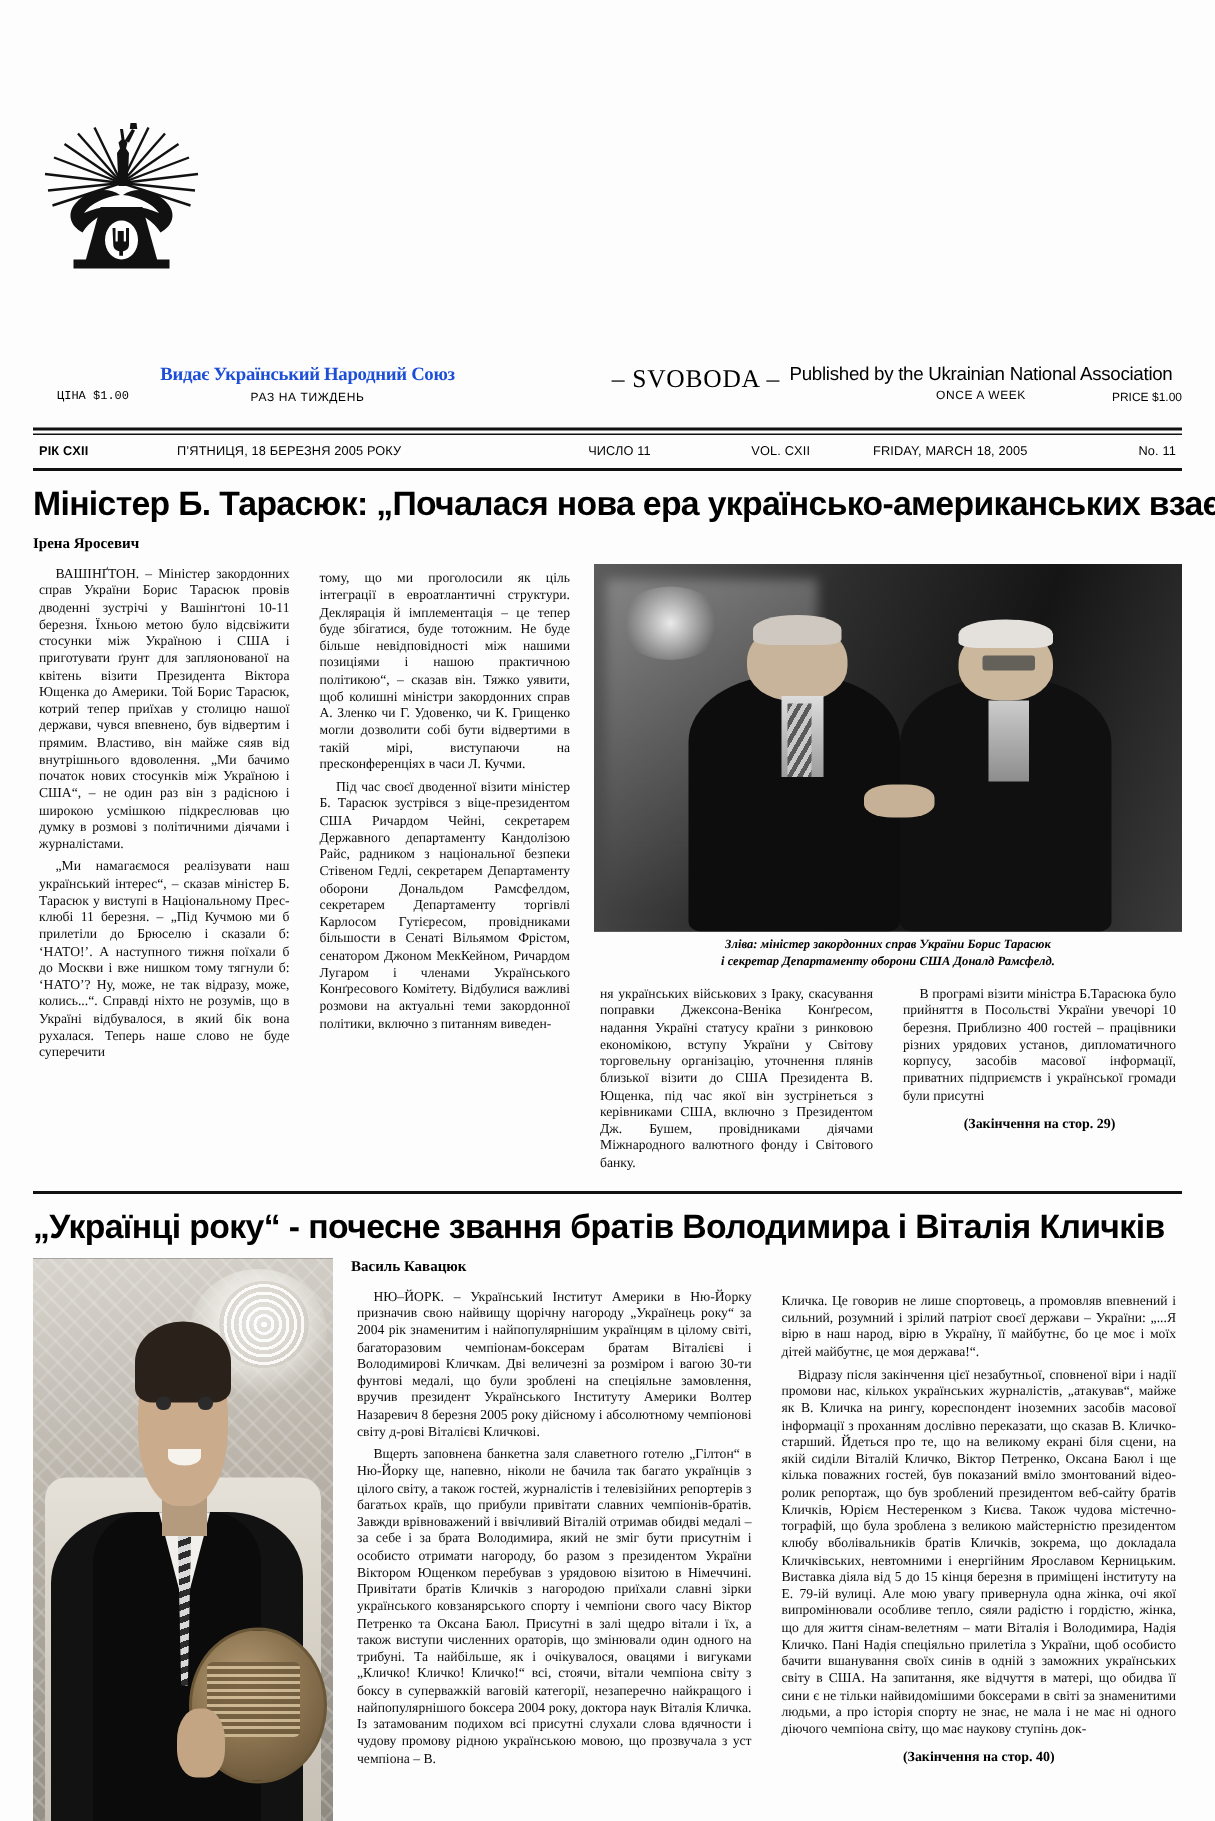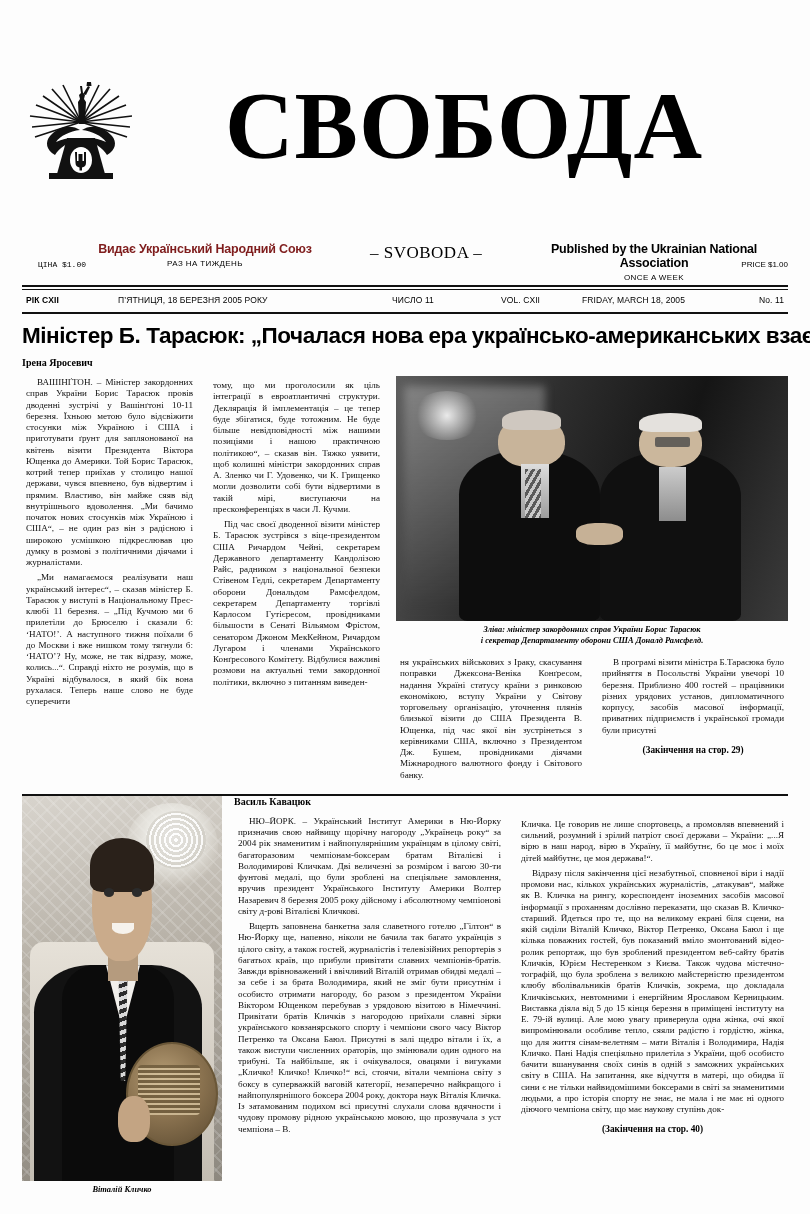--- a/index.html
+++ b/index.html
@@ -78,49 +78,49 @@
     margin: 4px 22px 0 22px;
     position: relative;
     height: 40px;
   }
   .pub-left {
     flex: 0 0 330px;
     text-align: center;
     padding-left: 18px;
   }
   .pub-left .l1 {
-    font-family: Liberation Sans, sans-serif;
+    font-family: Liberation Serif, serif;
     font-weight: bold;
     font-size: 12.5px;
     letter-spacing: -0.2px;
-    color: #7f1d1d;
+    color: #1d4ed8;
   }
   .pub-left .l2 {
     font-family: "Liberation Sans", sans-serif;
     font-size: 8px;
     letter-spacing: 0.4px;
     color: #000;
     margin-top: 3px;
   }
   .pub-mid {
     flex: 0 0 150px;
-    text-align: left;
+    text-align: right;
     font-family: "Liberation Serif", serif;
     font-size: 17px;
     letter-spacing: 0.5px;
     color: #000;
     padding-top: 1px;
   }
   .pub-right {
     flex: 1 1 auto;
     text-align: center;
   }
   .pub-right .l1 {
     font-family: "Liberation Sans", sans-serif;
-    font-weight: bold;
+    font-weight: normal;
     font-size: 12.5px;
     letter-spacing: -0.2px;
     color: #000;
   }
   .pub-right .l2 {
     font-family: "Liberation Sans", sans-serif;
     font-size: 8px;
     letter-spacing: 0.4px;
     color: #000;
     margin-top: 3px;
@@ -342,21 +342,20 @@
           <g fill="#ffffff">
             <ellipse cx="59" cy="80" rx="11" ry="13"></ellipse>
           </g>
           <g fill="#111111">
             <path d="M53 72 l2 0 l0 9 l1.5 0 l0 -7 l2 0 l0 7 l0 0 l0 -7 l2 0 l0 7 l1.5 0
                      l0 -9 l2 0 l0 11 c0 3 -2 4 -4 4.5 l0 3 l-2.5 0 l0 -3 c-2 -0.5 -4 -1.5 -4 -4.5 z"></path>
           </g>
         </svg>
       </div>
 
-      <div class="paper-title">СВОБОДА</div>
 
     </div>
   </div>
 
   <div class="publine">
     <div class="price-ua">ЦІНА $1.00</div>
     <div class="pub-left">
       <div class="l1">Видає Український Народний Союз</div>
       <div class="l2">РАЗ НА ТИЖДЕНЬ</div>
     </div>
@@ -462,20 +461,21 @@
           </div>
         </div>
 
       </div>
     </div>
   </div>
 
   <div class="sep-rule"></div>
 
   <div class="article">
+    <div class="headline-2">„Українці року“ - почесне звання братів  Володимира і Віталія Кличків</div>
 
     <div class="cols">
 
       <div class="col" style="flex:0 0 200px">
         <div class="photo-box art2-photo">
 
           <div style="position:absolute;inset:0;background:linear-gradient(170deg,#d8d4cd 0%,#b8b2a8 40%,#8d887f 100%);"></div>
 
           <div style="position:absolute;inset:0;opacity:.35;
                background:repeating-linear-gradient(45deg,rgba(255,255,255,.5) 0 2px,rgba(0,0,0,0) 2px 9px),

